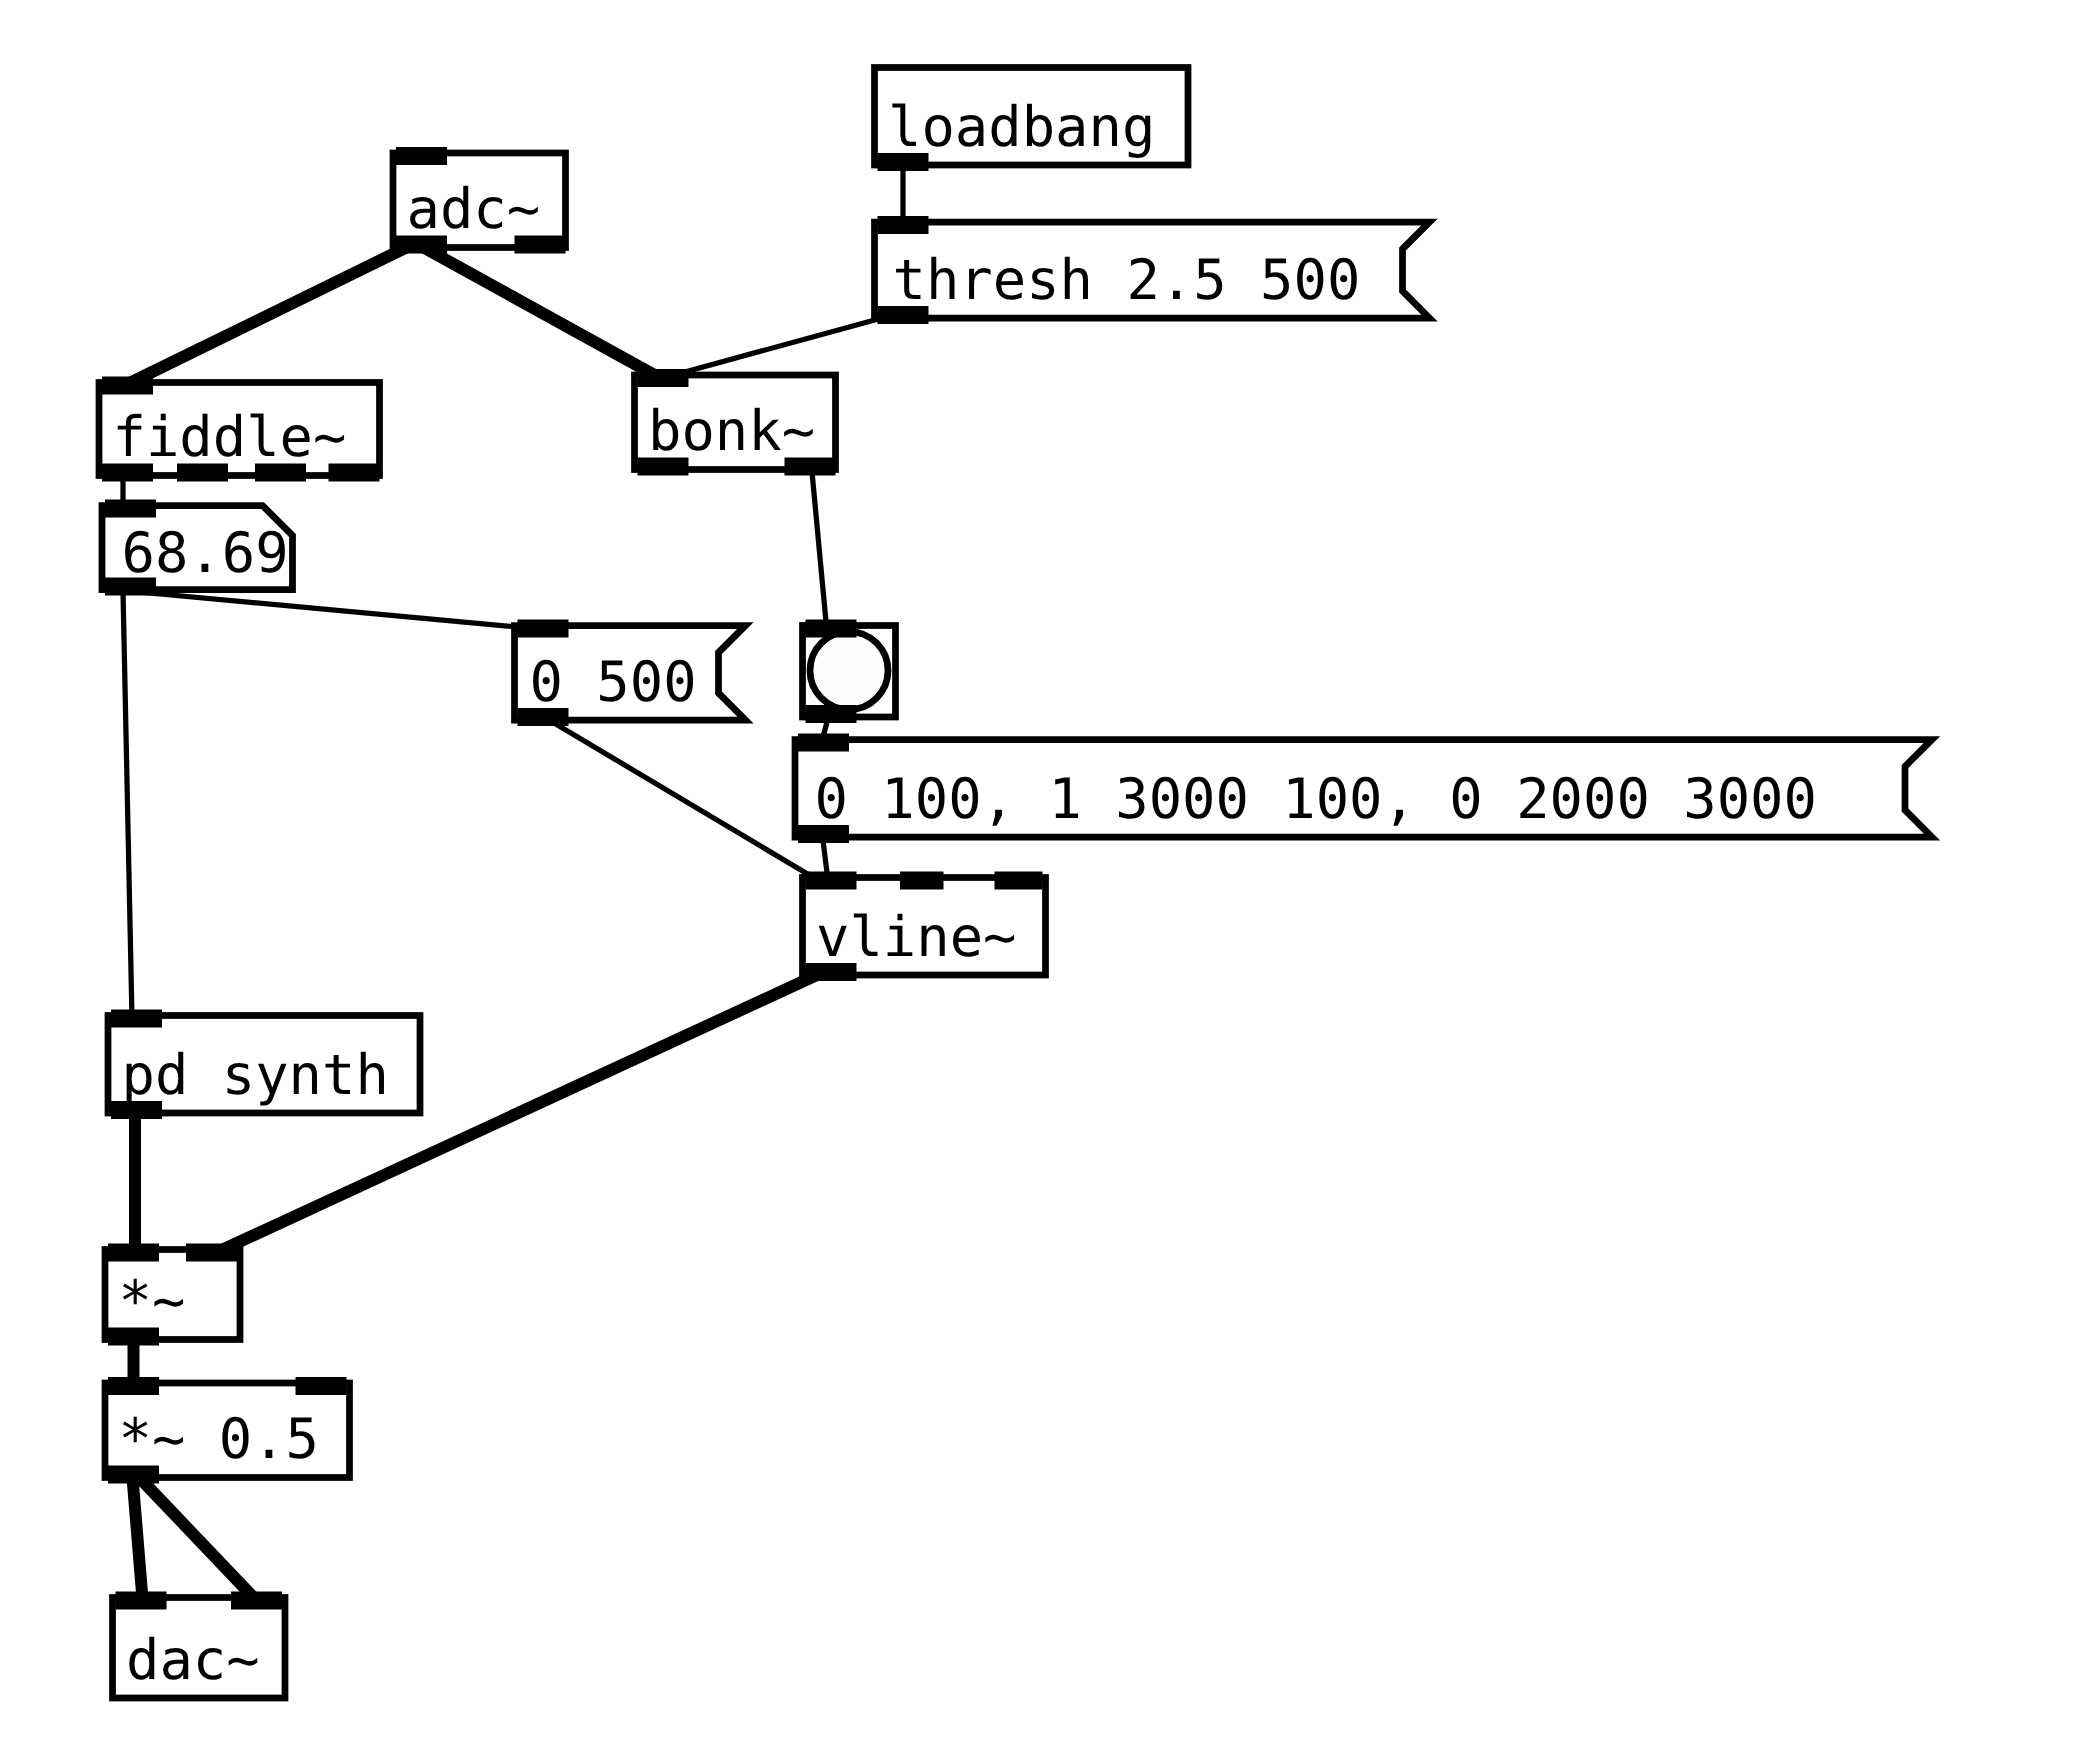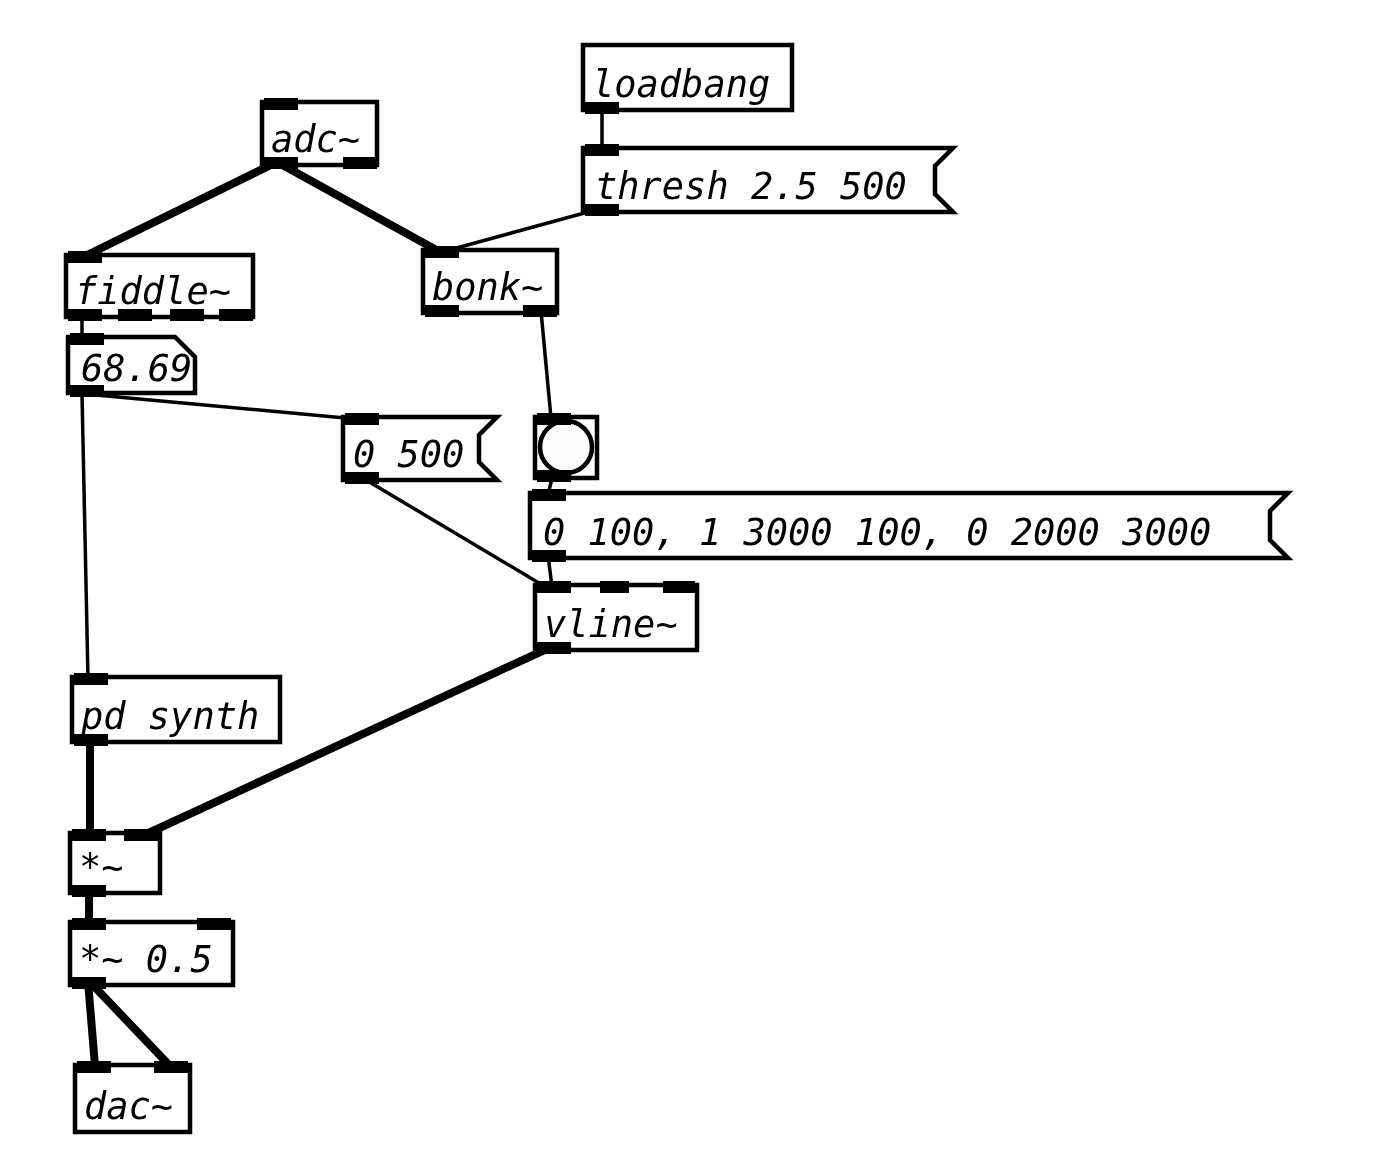--- a/index.html
+++ b/index.html
@@ -1,21 +1,20 @@
 <!DOCTYPE html>
 <html><head>
 <meta charset="utf-8">
 <style>
   html, body { margin: 0; padding: 0; background: #ffffff; }
   .canvas {
     position: relative;
     width: 1124px; height: 1162px;
     background: #ffffff;
     font-family: "DejaVu Sans Mono", monospace;
-    font-style: italic;
   }
   svg text {
     font-family: "DejaVu Sans Mono", monospace;
     font-size: 37px;
     fill: #000000;
     white-space: pre;
   }
   .obj-box   { fill: #ffffff; stroke: #000000; stroke-width: 4.5; }
   .msg-box   { fill: #ffffff; stroke: #000000; stroke-width: 4.5; stroke-linejoin: miter; }
   .num-box   { fill: #ffffff; stroke: #000000; stroke-width: 4.5; stroke-linejoin: miter; }

